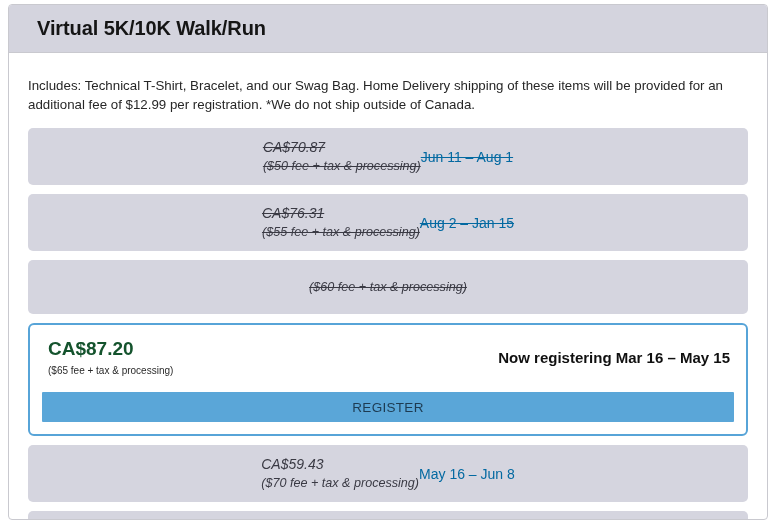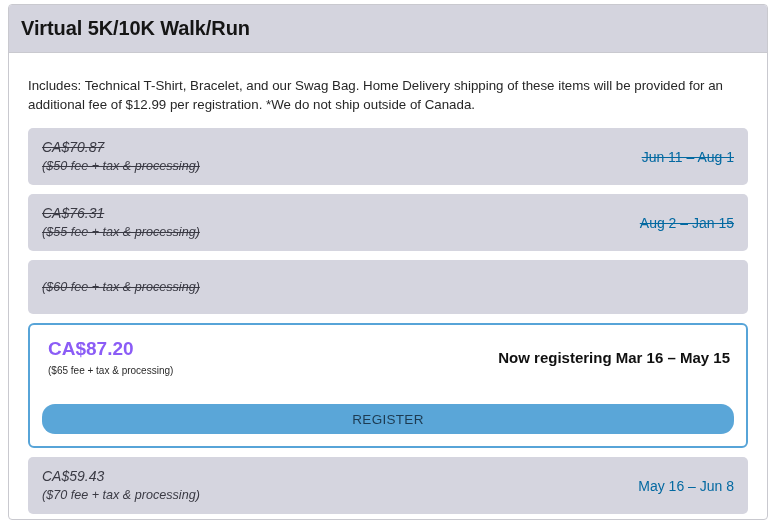--- a/index.html
+++ b/index.html
@@ -26,21 +26,21 @@
     border-radius: 4px;
     overflow: hidden;
   }
 
   .card-header {
     height: 48px;
     background: #d4d4de;
     border-bottom: 1px solid #c9c9cf;
     display: flex;
     align-items: center;
-    padding: 0 12px;
+    padding: 0 28px;
     box-sizing: border-box;
   }
   .card-title {
     font-size: 20px;
     font-weight: bold;
     color: #151515;
     letter-spacing: -0.1px;
   }
 
   .card-body {
@@ -60,22 +60,21 @@
   .price-row {
     position: relative;
     background: #d5d5df;
     border-radius: 5px;
     box-sizing: border-box;
     margin-bottom: 9px;
     padding: 9px 14px;
     min-height: 54px;
     display: flex;
     align-items: center;
-    justify-content: space-between;
-    gap: 12px;
+    justify-content: center;
   }
   .price-row .col-left { display: flex; flex-direction: column; justify-content: center; }
   .price-row .col-right { text-align: right; }
 
   .price-main {
     font-size: 14px;
     font-style: italic;
     color: #3a3a44;
     line-height: 20px;
     white-space: nowrap;
@@ -127,21 +126,21 @@
   .active-top {
     display: flex;
     align-items: center;
     justify-content: space-between;
     padding: 0 4px 0 6px;
   }
   .active-price {
     font-size: 19px;
     font-weight: bold;
     font-style: normal;
-    color: #8b5cf6;
+    color: #14532d;
     line-height: 25px;
     white-space: nowrap;
   }
   .active-sub {
     font-size: 10px;
     font-style: normal;
     color: #2a2a2a;
     line-height: 19px;
     white-space: nowrap;
   }
@@ -150,21 +149,21 @@
     font-weight: bold;
     font-style: normal;
     color: #101010;
     white-space: nowrap;
   }
   .register-button {
     margin-top: 12px;
     height: 30px;
     background: #5aa6d8;
     border: none;
-    border-radius: 13px;
+    border-radius: 1px;
     color: #1d3b52;
     font-family: "Liberation Sans", sans-serif;
     font-size: 13.5px;
     letter-spacing: 0.3px;
     cursor: pointer;
     display: flex;
     align-items: center;
     justify-content: center;
     width: 100%;
     box-sizing: border-box;

